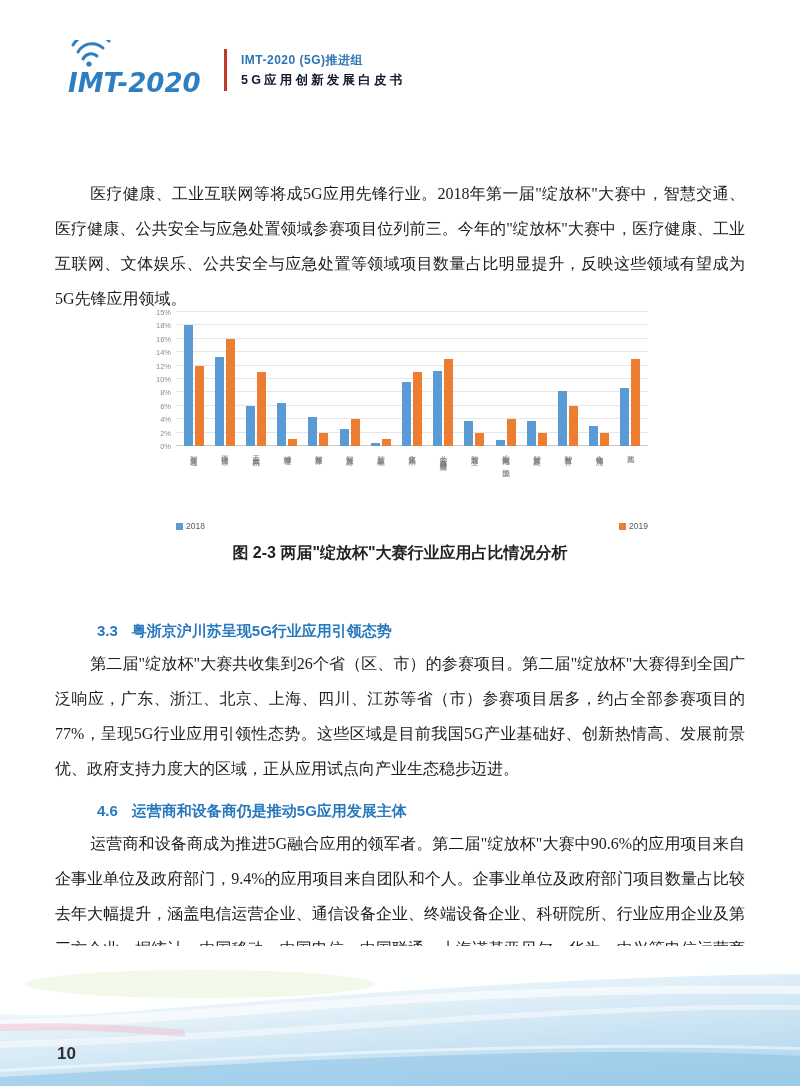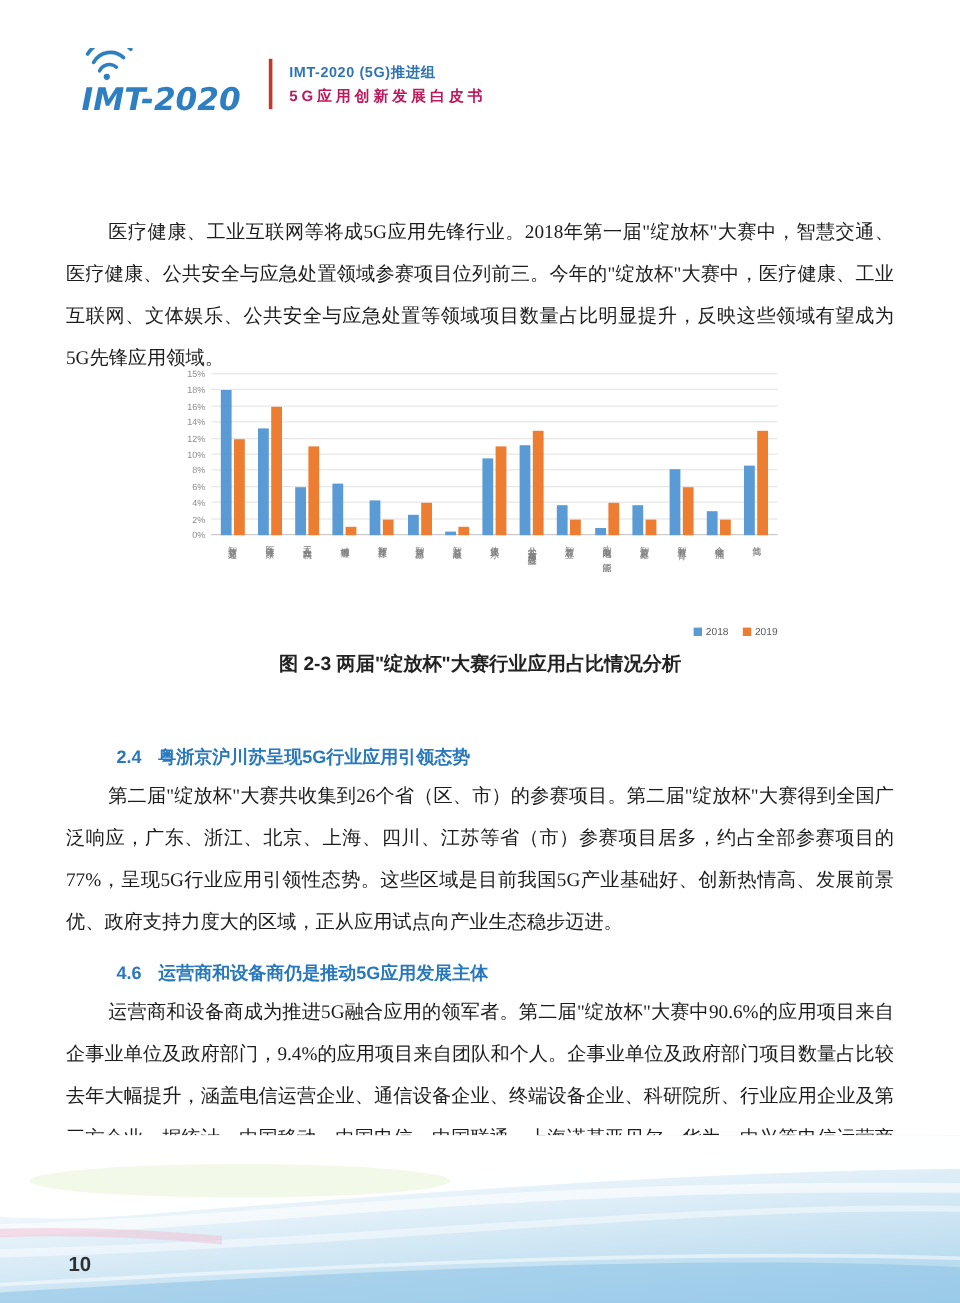--- a/index.html
+++ b/index.html
@@ -6,21 +6,21 @@
   .page{position:relative;width:800px;height:1086px;background:#ffffff;overflow:hidden;
         font-family:"Liberation Serif",serif;}
   
   .hdr{position:absolute;left:62px;top:40px;display:flex;align-items:center;}
   .logo-svg{display:block;}
   .hdr-divider{width:3px;height:42px;background:#c0392b;margin:0 14px 0 10px;}
   .org{display:flex;flex-direction:column;justify-content:center;}
   .org-l1{font-family:"Liberation Sans",sans-serif;font-weight:bold;font-size:12px;
           color:#2e74b5;letter-spacing:.5px;}
   .org-l2{font-family:"Liberation Sans",sans-serif;font-weight:bold;font-size:12.5px;
-          color:#be185d;letter-spacing:3.2px;margin-top:3px;}
+          color:#0f172a;letter-spacing:3.2px;margin-top:3px;}
   
   .sec-h{position:absolute;left:55px;right:55px;font-family:"Liberation Sans",sans-serif;
          font-weight:bold;font-size:15px;color:#2878be;padding-left:42px;}
   .sec-h .num{margin-right:14px;}
   .para{position:absolute;left:55px;right:55px;font-size:16px;line-height:35px;
         color:#1c1c1c;text-align:justify;text-indent:2.2em;}
   
   .chart-wrap{position:absolute;left:148px;top:312px;width:500px;}
   .chart-grid-area{display:flex;}
   .ylabels{position:relative;width:28px;height:134px;flex:none;}
@@ -29,21 +29,21 @@
   .plot{position:relative;flex:1;height:134px;}
   .gridline{position:absolute;left:0;right:0;height:1px;background:#e6e6e6;}
   .gridline.zero{background:#c9c9c9;}
   .bars{position:absolute;left:0;right:0;top:0;bottom:0;display:flex;align-items:flex-end;padding:0 2px;}
   .bargroup{flex:1;display:flex;justify-content:center;align-items:flex-end;gap:2px;height:100%;}
   .bar{width:9px;flex:none;}
   .xlabels{display:flex;margin-left:28px;padding:3px 2px 0;min-height:66px;align-items:flex-start;}
   .xlabel{flex:1;display:flex;justify-content:center;overflow:visible;}
   .xv{writing-mode:vertical-rl;text-orientation:upright;font-family:"Liberation Sans",sans-serif;
       font-size:7.5px;color:#7f7f7f;letter-spacing:1px;line-height:1;}
-  .legend{margin-left:28px;display:flex;justify-content:flex-end;gap:12px;margin-top:6px;}
+  .legend{margin-left:28px;display:flex;justify-content:space-between;gap:12px;margin-top:6px;}
   .legitem{display:flex;align-items:center;gap:3px;}
   .sw{width:7px;height:7px;display:inline-block;flex:none;}
   .legitem span:last-child{font-family:"Liberation Sans",sans-serif;font-size:8.5px;color:#595959;}
   .fig-cap{position:absolute;left:55px;right:55px;top:543px;text-align:center;
            font-family:"Liberation Sans",sans-serif;font-weight:bold;font-size:16px;color:#222;}
   
   .footer{position:absolute;left:0;right:0;bottom:0;height:140px;overflow:hidden;
           background:linear-gradient(175deg,#fefefe 8%,#eef6fb 32%,#cfe6f4 62%,#a9d3ec 100%);}
   .footer svg{position:absolute;left:0;top:0;width:100%;height:100%;}
   .pagenum{position:absolute;left:57px;bottom:22px;font-family:"Liberation Sans",sans-serif;
@@ -222,21 +222,21 @@
         </div>
         <div class="legitem">
           <span class="sw" style="background: rgb(237, 125, 49);"></span>
           <span>2019</span>
         </div>
       </div>
   </div>
   <div class="fig-cap">图 2-3 两届"绽放杯"大赛行业应用占比情况分析</div>
 
   <h2 class="sec-h" style="top:610px">
-    <span class="num">2.4</span><span>粤浙京沪川苏呈现5G行业应用引领态势</span>
+    <span class="num">3.3</span><span>粤浙京沪川苏呈现5G行业应用引领态势</span>
   </h2>
   <p class="para" style="top:630px">第二届"绽放杯"大赛共收集到26个省（区、市）的参赛项目。第二届"绽放杯"大赛得到全国广泛响应，广东、浙江、北京、上海、四川、江苏等省（市）参赛项目居多，约占全部参赛项目的77%，呈现5G行业应用引领性态势。这些区域是目前我国5G产业基础好、创新热情高、发展前景优、政府支持力度大的区域，正从应用试点向产业生态稳步迈进。</p>
 
   <h2 class="sec-h" style="top:790px">
     <span class="num">4.6</span><span>运营商和设备商仍是推动5G应用发展主体</span>
   </h2>
   <p class="para" style="top:810px">运营商和设备商成为推进5G融合应用的领军者。第二届"绽放杯"大赛中90.6%的应用项目来自企事业单位及政府部门，9.4%的应用项目来自团队和个人。企事业单位及政府部门项目数量占比较去年大幅提升，涵盖电信运营企业、通信设备企业、终端设备企业、科研院所、行业应用企业及第三方企业。据统计，中国移动、中国电信、中国联通、上海诺基亚贝尔、华为、中兴等电信运营商和主设备</p>
 
   <div class="footer">
     <svg viewBox="0 0 800 140" preserveAspectRatio="none">

